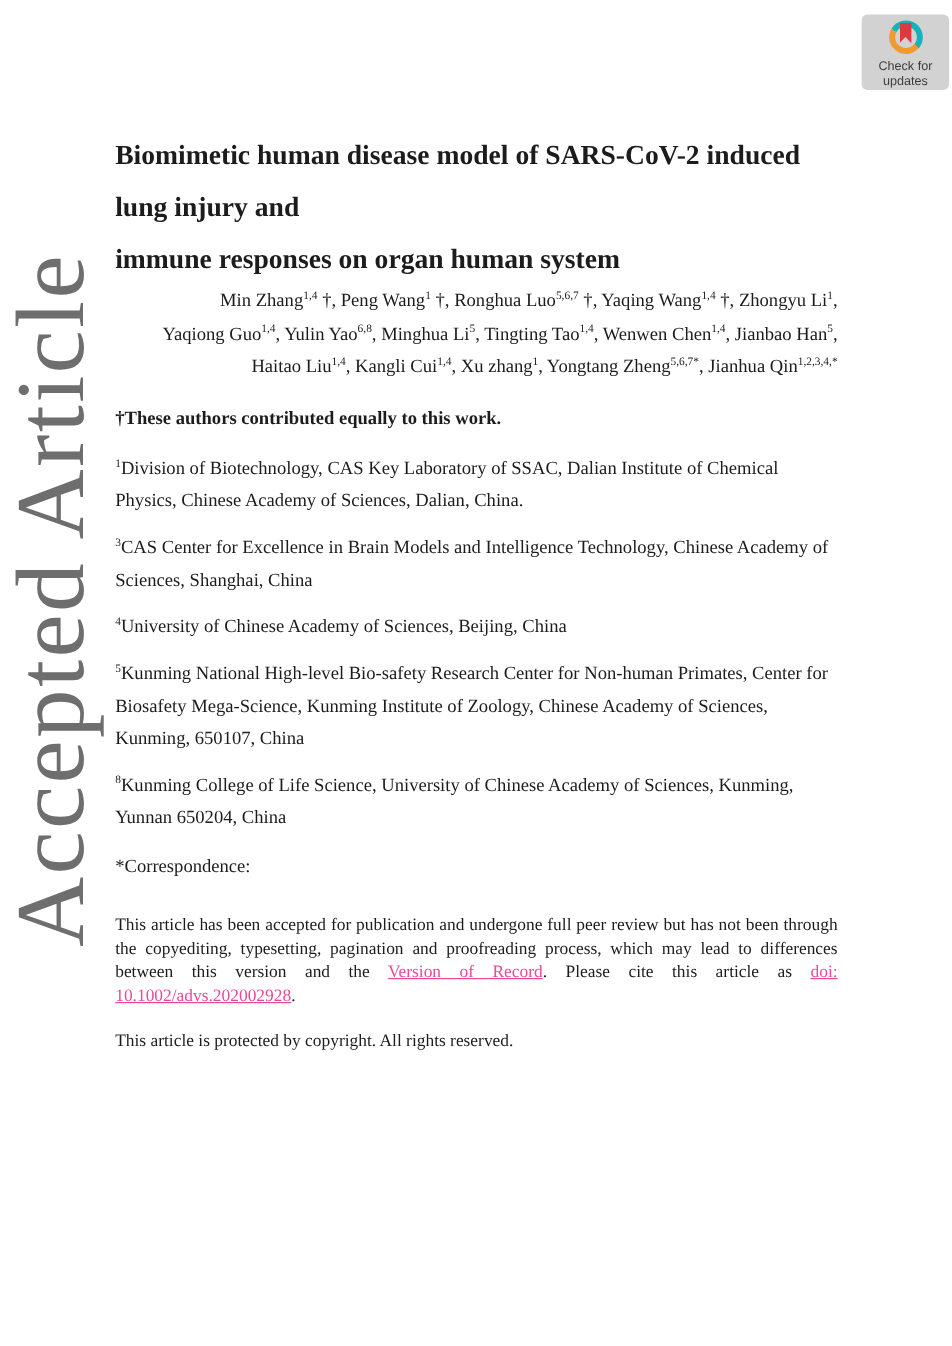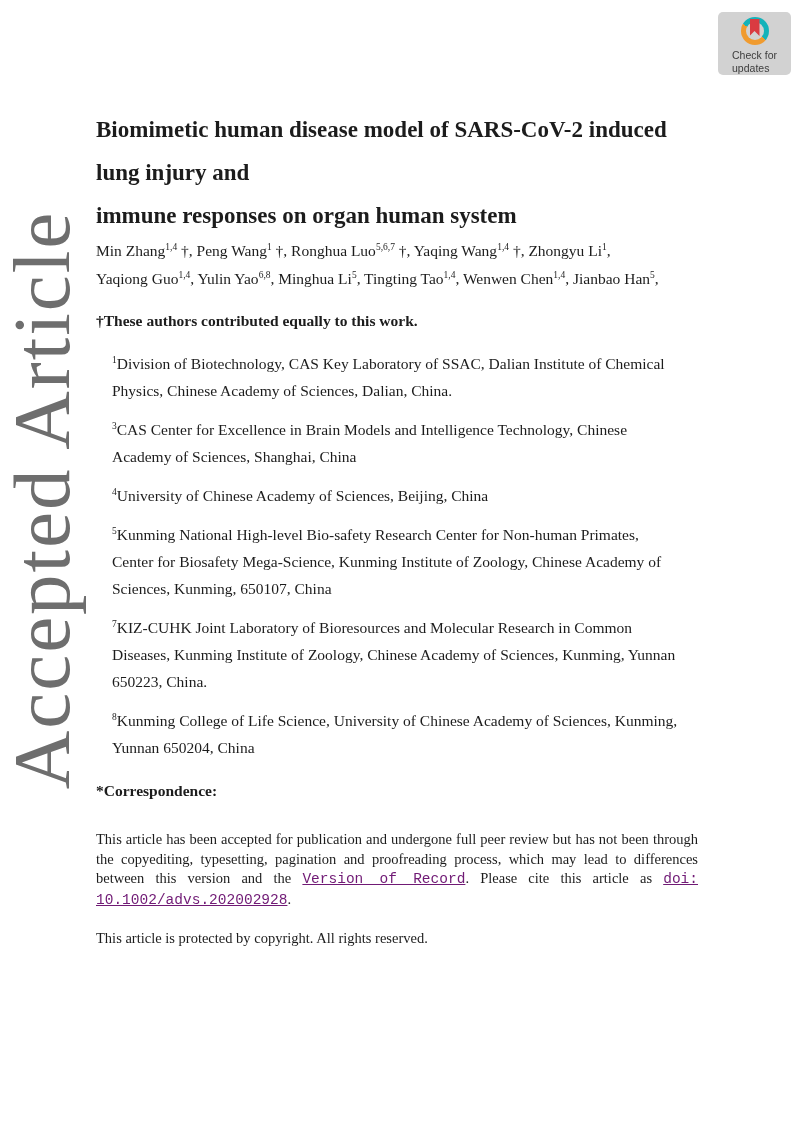--- a/index.html
+++ b/index.html
@@ -31,43 +31,43 @@
   }
   .cm-ring::after { content:""; position:absolute; inset:5px; border-radius:50%; background:#d2d2d2; }
   .cm-bookmark {
     position:absolute; left:50%; top:2px; width:10px; height:17px;
     transform:translateX(-50%); background:#da3b41;
     clip-path:polygon(0 0, 100% 0, 100% 100%, 50% 70%, 0 100%);
     z-index:2;
   }
   .badge-label {
     font-family:"Liberation Sans", sans-serif; font-size:10.5px; line-height:13px;
-    color:#3d3d3d; margin-top:4px;
+    color:#3d3d3d; text-align:center; margin-top:4px;
   }
 
   
   .content { position:absolute; left:96px; top:0; width:602px; }
 
   .title { margin:108px 0 0 0; font-weight:700; font-size:23px; line-height:43px; }
   .title-line { display:block; }
 
-  .authors { text-align:left; font-size:15.5px; line-height:27.5px; }
+  .authors { text-align:right; font-size:15.5px; line-height:27.5px; }
   sup { font-size:9.5px; line-height:0; vertical-align:super; }
 
   .note-equal { margin-top:15px; font-size:15.5px; line-height:27px;font-weight:bold; }
 
-  .affiliations { margin:16px; }
+  .affiliations { margin:0; }
   .affiliation { margin:12px 0 0 0; font-size:15.5px; line-height:27px; }
 
-  .correspondence { margin:14px 0 0 0; font-weight:700; font-size:15.5px; line-height:27px; }
+  .correspondence { margin:14px 0 0 0; font-weight:400; font-size:15.5px; line-height:27px; }
 
   .disclaimer { margin:26px 0 0 0; font-size:14.5px; line-height:19.5px; text-align:justify; }
   .copyright  { margin:19px 0 0 0; font-size:14.5px; line-height:19.5px; }
 
-  a.doc-link { color:#701a75; text-decoration:underline; cursor:pointer;font-family:Liberation Mono, monospace; }
+  a.doc-link { color:#ec4899; text-decoration:underline; cursor:pointer; }
 </style>
 </head>
 <body>
 
 <div class="page">
 
   <div class="banner">Accepted Article</div>
 
   <div class="update-badge">
     <div class="crossmark">
@@ -85,36 +85,36 @@
     <h1 class="title">
         <span class="title-line">Biomimetic human disease model of SARS-CoV-2 induced lung injury and</span>
         <span class="title-line">immune responses on organ human system</span>
       </h1>
 
     <div class="authors">
   <div class="author-line">Min Zhang<sup>1,4</sup> †, Peng Wang<sup>1</sup> †, Ronghua Luo<sup>5,6,7</sup> †, Yaqing Wang<sup>1,4</sup> †, Zhongyu Li<sup>1</sup>,</div>
 
   <div class="author-line">Yaqiong Guo<sup>1,4</sup>, Yulin Yao<sup>6,8</sup>, Minghua Li<sup>5</sup>, Tingting Tao<sup>1,4</sup>, Wenwen Chen<sup>1,4</sup>, Jianbao Han<sup>5</sup>,</div>
 
+  <div class="author-line">Haitao Liu<sup>1,4</sup>, Kangli Cui<sup>1,4</sup>, Xu zhang<sup>1</sup>, Yongtang Zheng<sup>5,6,7*</sup>, Jianhua Qin<sup>1,2,3,4,*</sup></div>
 </div>
 
     <p class="note-equal">†These authors contributed equally to this work.</p>
 
     <div class="affiliations">
   <p class="affiliation"><sup>1</sup><span>Division of Biotechnology, CAS Key Laboratory of SSAC, Dalian Institute of Chemical Physics, Chinese Academy of Sciences, Dalian, China.</span></p>
 
 
   <p class="affiliation"><sup>3</sup><span>CAS Center for Excellence in Brain Models and Intelligence Technology, Chinese Academy of Sciences, Shanghai, China</span></p>
 
   <p class="affiliation"><sup>4</sup><span>University of Chinese Academy of Sciences, Beijing, China</span></p>
 
   <p class="affiliation"><sup>5</sup><span>Kunming National High-level Bio-safety Research Center for Non-human Primates, Center for Biosafety Mega-Science, Kunming Institute of Zoology, Chinese Academy of Sciences, Kunming, 650107, China</span></p>
 
 
-  <p class="affiliation"><sup>7</sup><span>KIZ-CUHK Joint Laboratory of Bioresources and Molecular Research in Common Diseases, Kunming Institute of Zoology, Chinese Academy of Sciences, Kunming, Yunnan 650223, China.</span></p>
 
   <p class="affiliation"><sup>8</sup><span>Kunming College of Life Science, University of Chinese Academy of Sciences, Kunming, Yunnan 650204, China</span></p>
 </div>
 
     <p class="correspondence">*Correspondence:</p>
 
     <p class="disclaimer">This article has been accepted for publication and undergone full peer review but has not been through the copyediting, typesetting, pagination and proofreading process, which may lead to differences between this version and the <a class="doc-link" href="#">Version of Record</a>. Please cite this article as <a class="doc-link" href="#">doi: 10.1002/advs.202002928</a>.</p>
 
     <p class="copyright">This article is protected by copyright. All rights reserved.</p>
 

